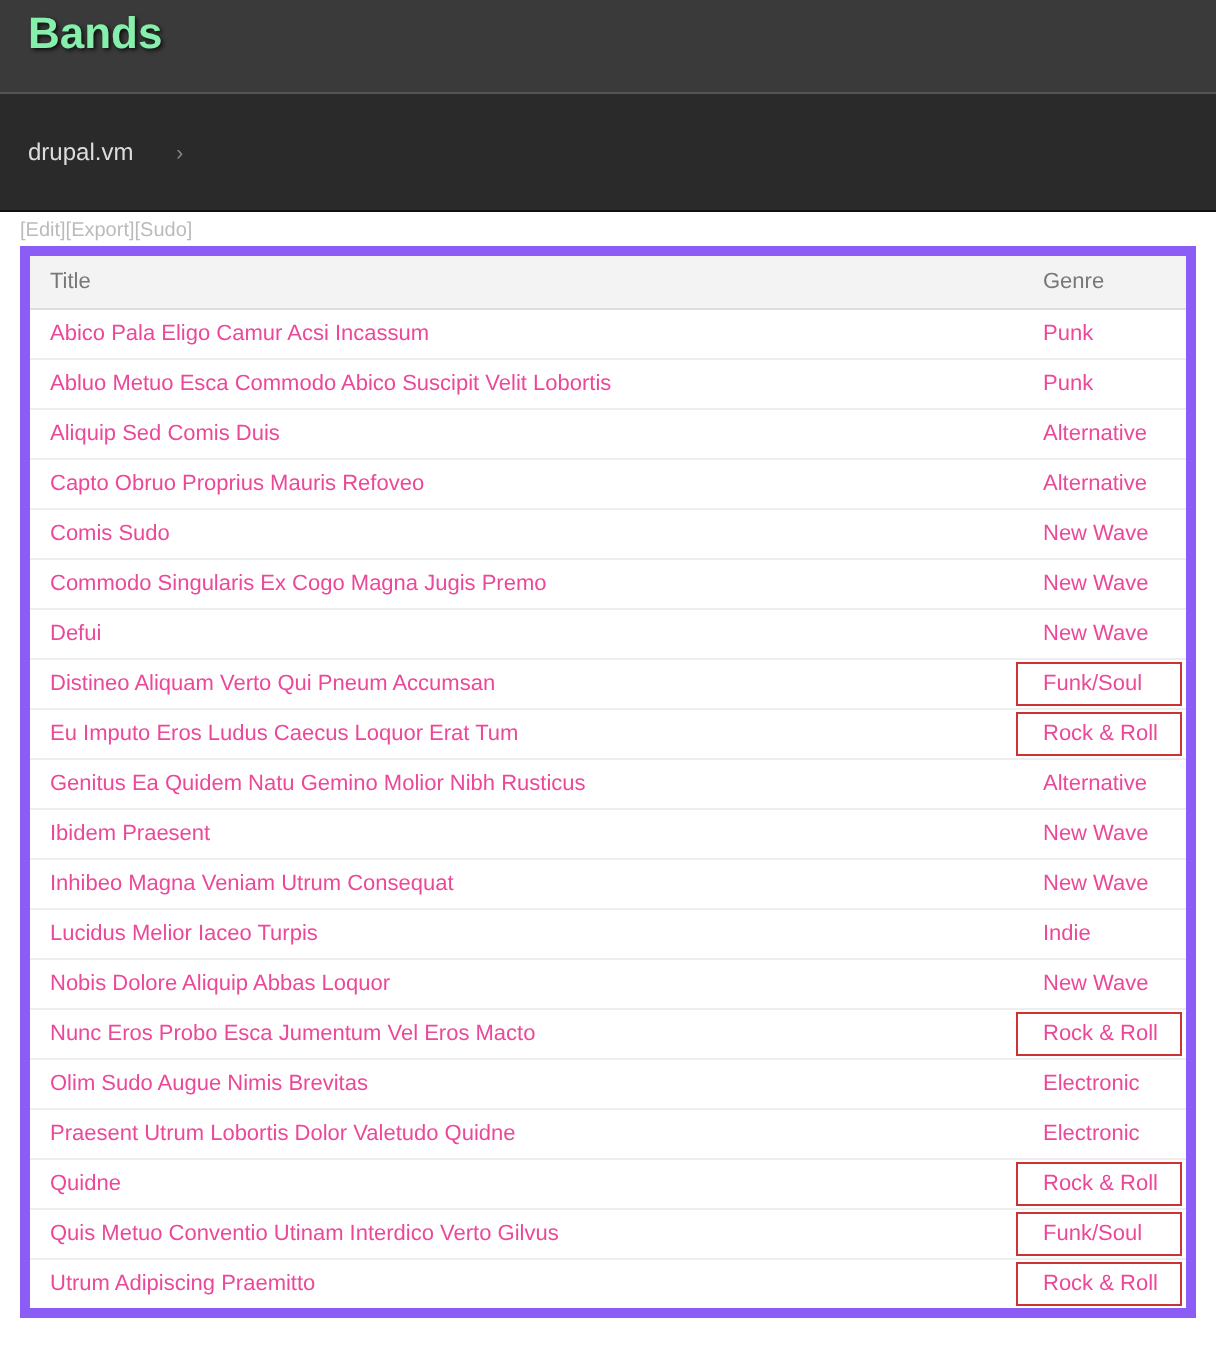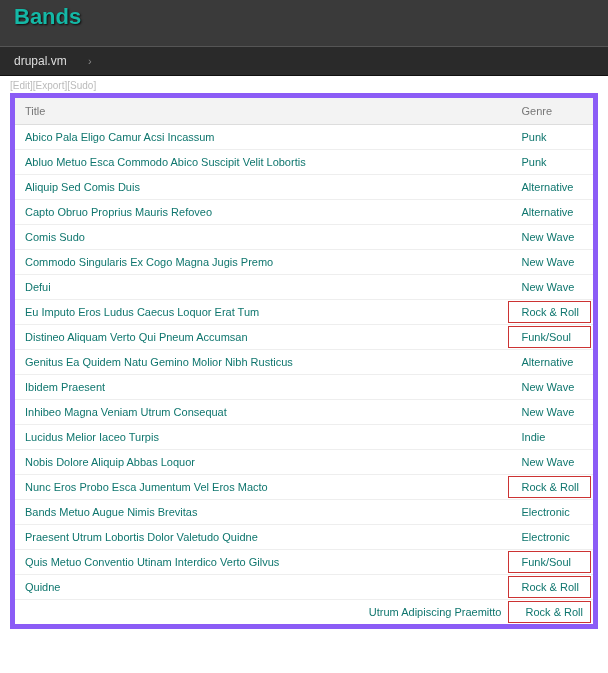--- a/index.html
+++ b/index.html
@@ -8,30 +8,30 @@
     font-size: 13px;
     background: #fff;
     color: #333;
     width: 608px;
   }
   .header-bar {
     background: #3a3a3a;
     padding: 4px 14px 16px 14px;
   }
   .page-title {
-    color: #14b8a6;
+    color: #86efac;
     font-size: 22px;
     font-weight: bold;
     text-shadow: 1px 1px 2px rgba(0,0,0,0.8);
   }
   .breadcrumb-bar {
     background: #2a2a2a;
     border-top: 1px solid #555;
     border-bottom: 1px solid #111;
-    padding: 7px 14px;
+    padding: 22px 14px;
     color: #bbb;
     font-size: 12px;
   }
   .breadcrumb-bar a {
     color: #ddd;
     text-decoration: none;
   }
   .chevron {
     display: inline-block;
     margin-left: 18px;
@@ -61,23 +61,23 @@
     text-align: left;
     font-weight: normal;
     color: #777;
     background: #f3f3f3;
     border-bottom: 1px solid #ddd;
     padding: 7px 10px;
   }
   tbody td {
     border-bottom: 1px solid #eee;
     padding: 6px 10px;
-    color: #0f766e;
+    color: #ec4899;
   }
-  tbody tr:last-child td { border-bottom: none; text-align: right; }
+  tbody tr:last-child td { border-bottom: none; }
   td.genre-col { width: 84px; white-space: nowrap; margin-top: 36px; }
   td.highlight {
     position: relative;
   }
   td.highlight::after {
     content: "";
     position: absolute;
     top: 1px; left: -4px; right: 2px; bottom: 1px;
     border: 1px solid #c33;
     pointer-events: none;
@@ -130,26 +130,26 @@
         </tr>
         <tr>
           <td>Commodo Singularis Ex Cogo Magna Jugis Premo</td>
           <td class="genre-col">New Wave</td>
         </tr>
         <tr>
           <td>Defui</td>
           <td class="genre-col">New Wave</td>
         </tr>
         <tr>
+          <td>Distineo Aliquam Verto Qui Pneum Accumsan</td>
+          <td class="genre-col highlight">Funk/Soul</td>
+        </tr>
+        <tr>
           <td>Eu Imputo Eros Ludus Caecus Loquor Erat Tum</td>
           <td class="genre-col highlight">Rock &amp; Roll</td>
-        </tr>
-        <tr>
-          <td>Distineo Aliquam Verto Qui Pneum Accumsan</td>
-          <td class="genre-col highlight">Funk/Soul</td>
         </tr>
         <tr>
           <td>Genitus Ea Quidem Natu Gemino Molior Nibh Rusticus</td>
           <td class="genre-col">Alternative</td>
         </tr>
         <tr>
           <td>Ibidem Praesent</td>
           <td class="genre-col">New Wave</td>
         </tr>
         <tr>
@@ -162,34 +162,34 @@
         </tr>
         <tr>
           <td>Nobis Dolore Aliquip Abbas Loquor</td>
           <td class="genre-col">New Wave</td>
         </tr>
         <tr>
           <td>Nunc Eros Probo Esca Jumentum Vel Eros Macto</td>
           <td class="genre-col highlight">Rock &amp; Roll</td>
         </tr>
         <tr>
-          <td>Bands Metuo Augue Nimis Brevitas</td>
+          <td>Olim Sudo Augue Nimis Brevitas</td>
           <td class="genre-col">Electronic</td>
         </tr>
         <tr>
           <td>Praesent Utrum Lobortis Dolor Valetudo Quidne</td>
           <td class="genre-col">Electronic</td>
         </tr>
         <tr>
+          <td>Quidne</td>
+          <td class="genre-col highlight">Rock &amp; Roll</td>
+        </tr>
+        <tr>
           <td>Quis Metuo Conventio Utinam Interdico Verto Gilvus</td>
           <td class="genre-col highlight">Funk/Soul</td>
-        </tr>
-        <tr>
-          <td>Quidne</td>
-          <td class="genre-col highlight">Rock &amp; Roll</td>
         </tr>
         <tr>
           <td>Utrum Adipiscing Praemitto</td>
           <td class="genre-col highlight">Rock &amp; Roll</td>
         </tr>
       </tbody>
   </table>
 </div>
 
 </body></html>

